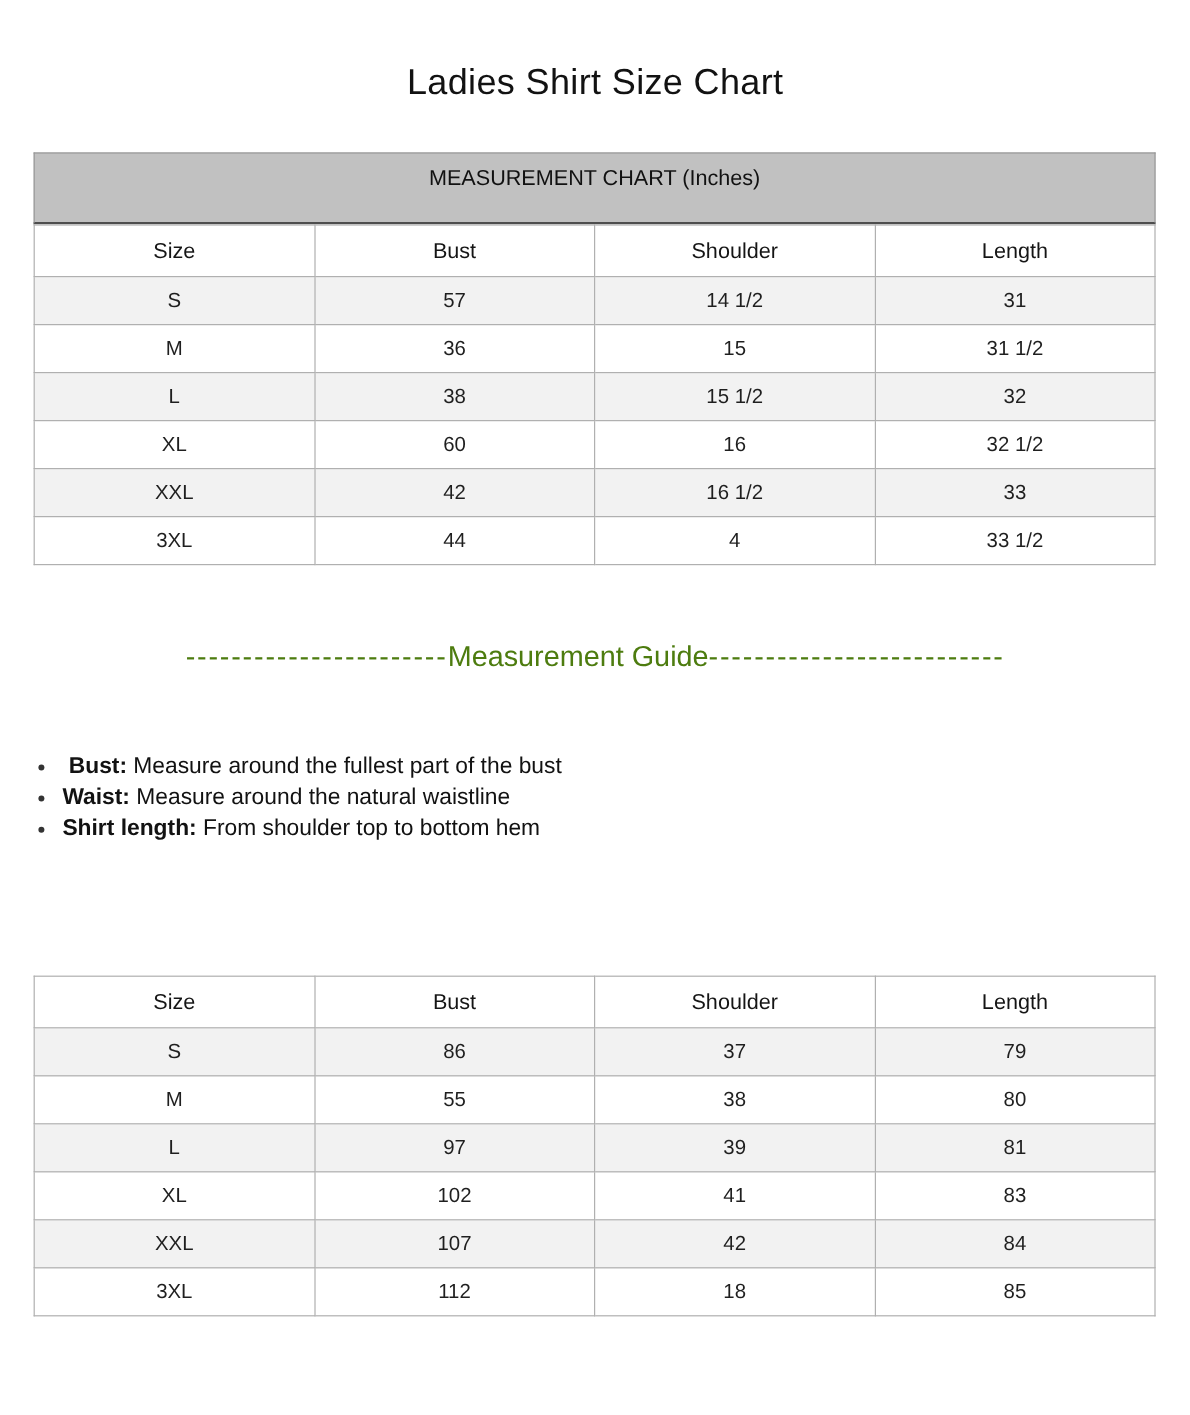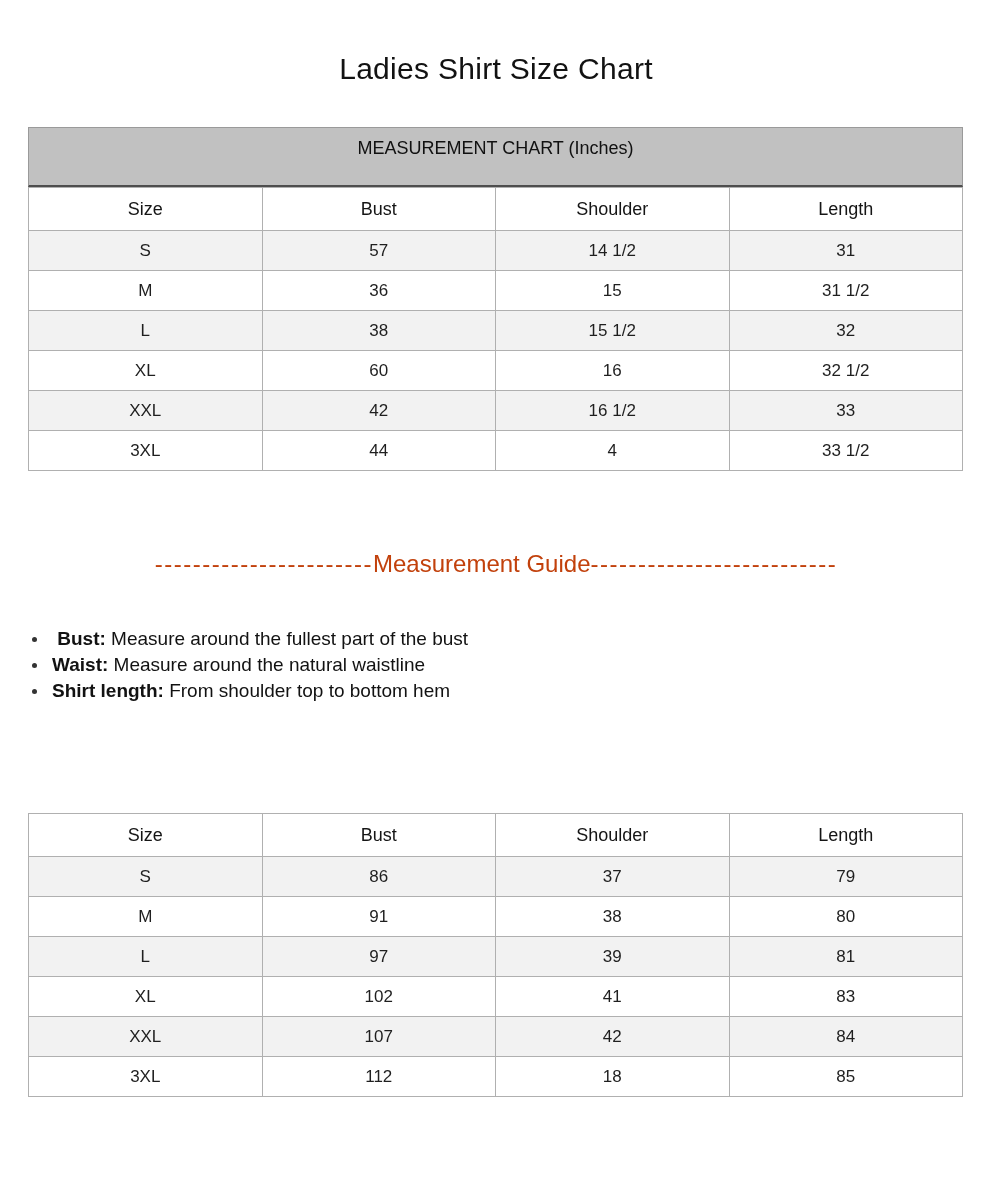--- a/index.html
+++ b/index.html
@@ -63,27 +63,27 @@
   table.size-table td {
     height: 39px;
     font-size: 17px;
     color: #1f1f1f;
   }
   table.size-table tr.alt td { background: #f2f2f2; }
 
   
   .guide-heading {
     position: absolute;
-    top: 550px;
+    top: 534px;
     left: 0;
     width: 100%;
     text-align: center;
     font-size: 24px;
     font-weight: 400;
-    color: #c2410c;
+    color: #4d7c0f;
     white-space: nowrap;
   }
   .guide-heading .dashes { letter-spacing: 1.5px; }
 
   
   .guide-list {
     position: absolute;
     top: 626px;
     left: 32px;
     margin: 0;
@@ -204,21 +204,21 @@
       </thead>
       <tbody>
         <tr class="alt">
           <td>S</td>
           <td>86</td>
           <td>37</td>
           <td>79</td>
         </tr>
         <tr>
           <td>M</td>
-          <td>91</td>
+          <td>55</td>
           <td>38</td>
           <td>80</td>
         </tr>
         <tr class="alt">
           <td>L</td>
           <td>97</td>
           <td>39</td>
           <td>81</td>
         </tr>
         <tr>

